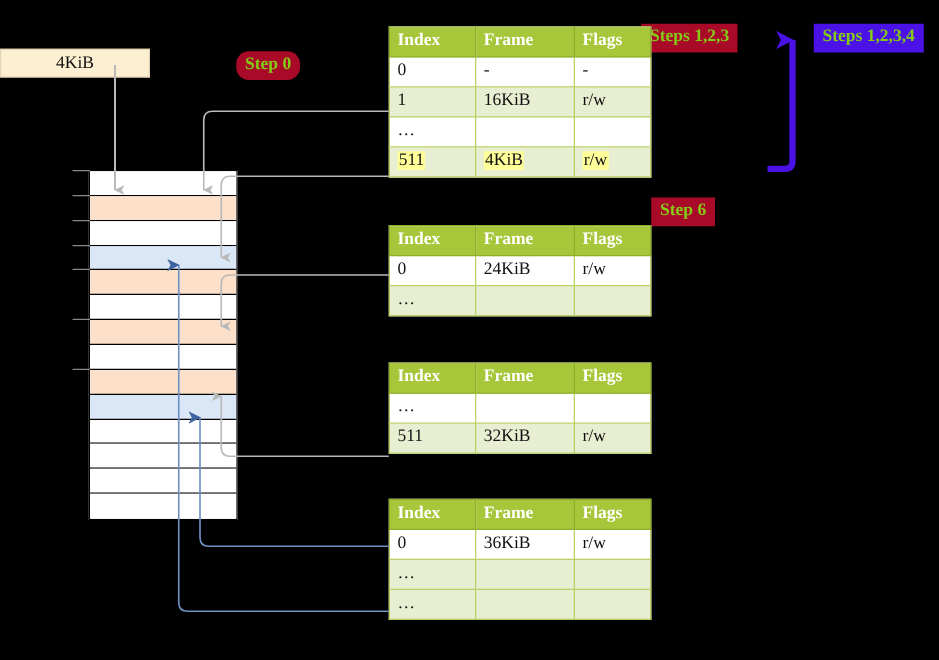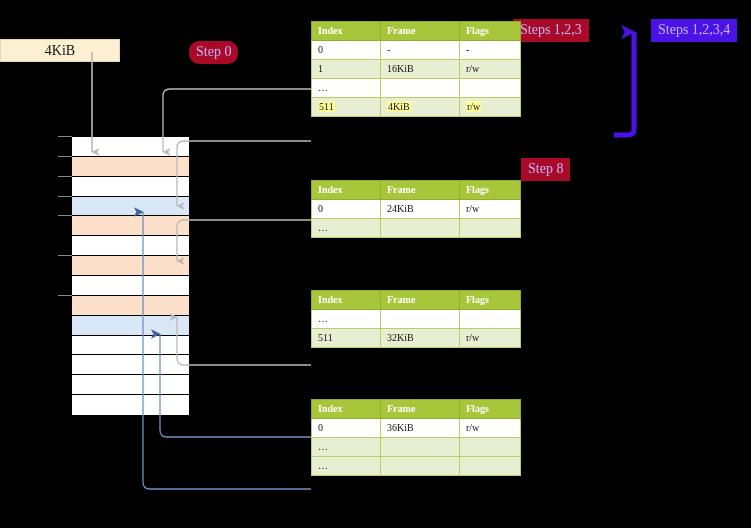--- a/index.html
+++ b/index.html
@@ -1,41 +1,41 @@
 <!DOCTYPE html>
 <html><head>
 <meta charset="utf-8">
 <style>
   html,body{margin:0;padding:0;background:#000;}
   body{width:751px;height:528px;position:relative;overflow:hidden;
        font-family:"Liberation Serif", serif;}
   .canvas{position:absolute;left:0;top:0;width:751px;height:528px;}
 
   
-  .badge{position:absolute;color:#c4b5fd;font-size:14px;line-height:1;
-         padding:4px 7px 5px 7px;white-space:nowrap;font-family:"Liberation Serif",serif;}
+  .badge{position:absolute;color:#84cc16;font-size:14px;line-height:1;
+         padding:4px 7px 5px 7px;white-space:nowrap;font-family:"Liberation Serif",serif;font-weight:bold;}
   .badge-red{background:#a80a28;}
   .badge-blue{background:#4b12e8;}
 
   
   .kib-box{position:absolute;background:#fdf0d2;border:1px solid #e3d6b4;
            box-sizing:border-box;color:#111;font-size:14px;
            display:flex;align-items:center;justify-content:center;}
 
   
   .memcol{position:absolute;left:71px;top:136px;width:119px;height:280px;
           box-sizing:border-box;border:1px solid #000;background:#fff;}
   .memrow{position:absolute;left:0;width:100%;box-sizing:border-box;
           border-bottom:1px solid #000;}
   .memrow.last{border-bottom:none;}
   .tick{position:absolute;height:1px;background:#888;}
 
   
   .ptable{position:absolute;border-collapse:collapse;
-          font-size:10px;color:#111;background:#fff;}
+          font-size:14px;color:#111;background:#fff;}
   .ptable th{background:#a8c639;color:#ffffff;font-weight:bold;
              text-align:left;padding:3px 6px 4px 6px;
              border:1px solid #8fae2c;white-space:nowrap;}
   .ptable td{padding:3px 6px 4px 6px;border:1px solid #b8cf63;
              white-space:nowrap;background:#ffffff;}
   .ptable tr.alt td{background:#e7eed1;}
   .ptable td.w-idx{width:56px;}
   .ptable td.w-frm{width:66px;}
   .ptable td.w-flg{width:48px;}
   .hl{background:#ffff99;padding:0 1px;}
@@ -59,21 +59,21 @@
 
   <div class="badge badge-red" style="left:513px;top:19px;">
     <span>Steps 1,2,3</span>
   </div>
 
   <div class="badge badge-blue" style="left:651px;top:19px;">
     <span>Steps 1,2,3,4</span>
   </div>
 
   <div class="badge badge-red" style="left:521px;top:158px;">
-    <span>Step 8</span>
+    <span>Step 6</span>
   </div>
 
   <div class="memcol" id="memcol">
       <div class="memrow" style="top: 0px; height: 19.8571px; background: rgb(255, 255, 255);"></div>
       <div class="memrow" style="top: 19.8571px; height: 19.8571px; background: rgb(253, 224, 202);"></div>
       <div class="memrow" style="top: 39.7143px; height: 19.8571px; background: rgb(255, 255, 255);"></div>
       <div class="memrow" style="top: 59.5714px; height: 19.8571px; background: rgb(218, 231, 247);"></div>
       <div class="memrow" style="top: 79.4286px; height: 19.8571px; background: rgb(253, 224, 202);"></div>
       <div class="memrow" style="top: 99.2857px; height: 19.8571px; background: rgb(255, 255, 255);"></div>
       <div class="memrow" style="top: 119.143px; height: 19.8571px; background: rgb(253, 224, 202);"></div>

